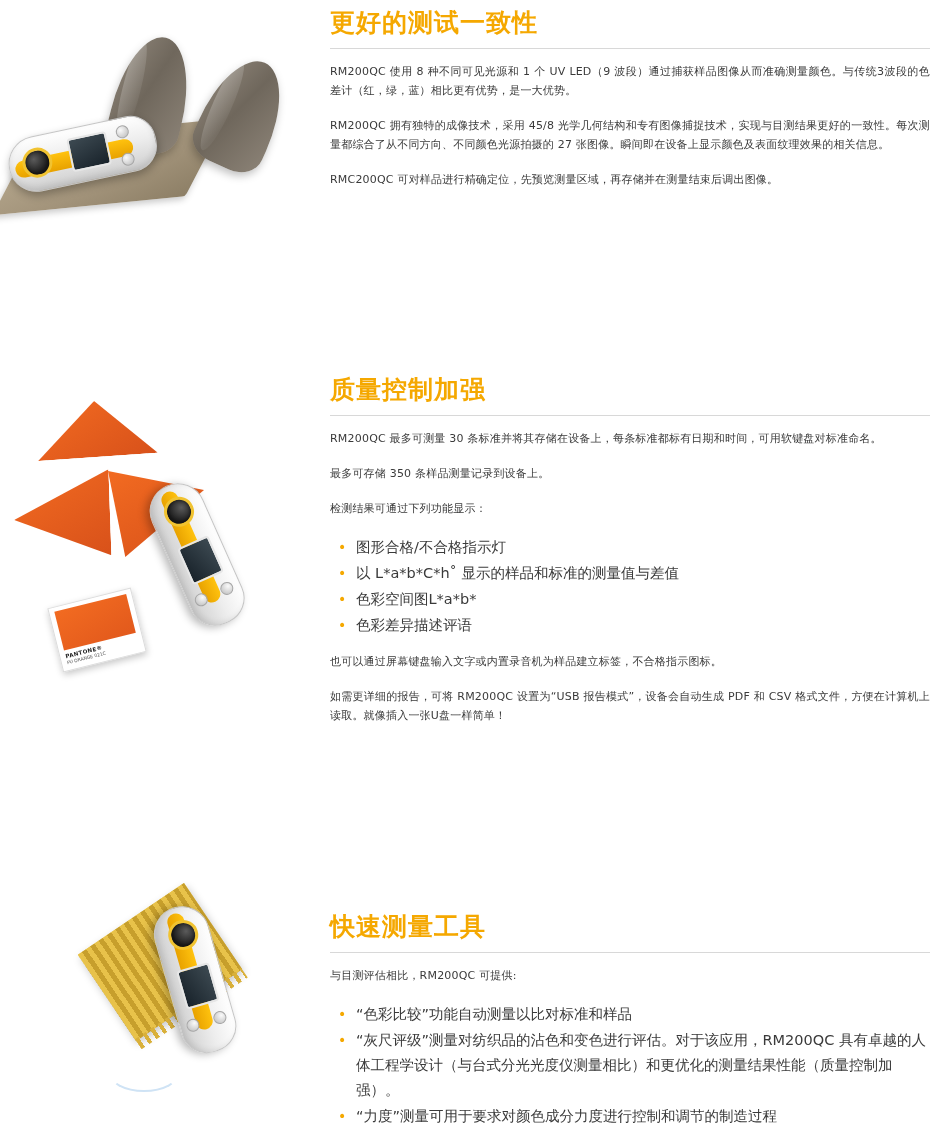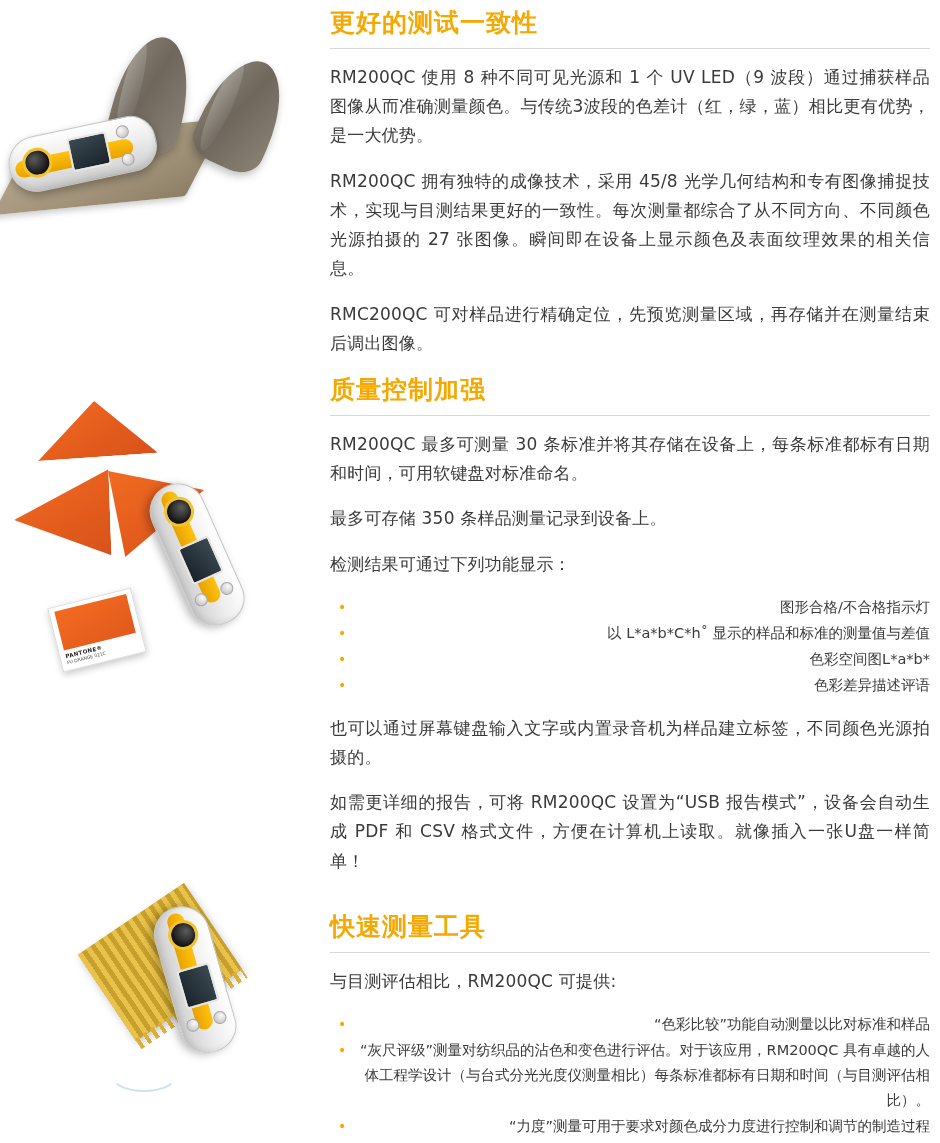--- a/index.html
+++ b/index.html
@@ -53,35 +53,34 @@
   }
   .rule {
     border-top: 1px solid #d8d8d8;
     height: 0;
     margin: 0 0 14px 0;
     width: 600px;
   }
 
   p.para {
     margin: 0 0 16px 0;
-    font-size: 17px;
+    font-size: 11px;
     line-height: 1.72;
     color: #3a3a3a;
     text-align: justify;
     width: 600px;
     letter-spacing: 0.2px;
   }
   p.para.tight { margin-bottom: 14px; }
 
   ul.bullets {
     list-style: none;
     margin: 16px 0 16px 0;
     padding: 0;
     width: 600px;
-    text-align: right;
   }
   ul.bullets li {
     position: relative;
     padding-left: 26px;
     font-size: 14.5px;
     line-height: 1.72;
     color: #3a3a3a;
     margin-bottom: 1px;
   }
   ul.bullets li::before {
@@ -331,21 +330,21 @@
       <div class="rule"></div>
       <p class="para">RM200QC 最多可测量 30 条标准并将其存储在设备上，每条标准都标有日期和时间，可用软键盘对标准命名。</p>
       <p class="para">最多可存储 350 条样品测量记录到设备上。</p>
       <p class="para tight">检测结果可通过下列功能显示：</p>
       <ul class="bullets">
         <li>图形合格/不合格指示灯</li>
         <li>以 L*a*b*C*h˚ 显示的样品和标准的测量值与差值</li>
         <li>色彩空间图L*a*b*</li>
         <li>色彩差异描述评语</li>
       </ul>
-      <p class="para">也可以通过屏幕键盘输入文字或内置录音机为样品建立标签，不同颜色光源拍摄的。</p>
+      <p class="para">也可以通过屏幕键盘输入文字或内置录音机为样品建立标签，不合格指示图标。</p>
       <p class="para">如需更详细的报告，可将 RM200QC 设置为“USB 报告模式”，设备会自动生成 PDF 和 CSV 格式文件，方便在计算机上读取。就像插入一张U盘一样简单！</p>
     </div>
   </div>
 
   <div class="section" style="top:900px;height:243px;">
 
     <div class="section-art art3">
       <div class="fabric"></div>
       <div class="device device3">
         <div class="body"></div>
@@ -357,19 +356,19 @@
       </div>
       <div class="arc"></div>
     </div>
 
     <div class="section-body" style="top:12px;">
       <h2 class="heading">快速测量工具</h2>
       <div class="rule"></div>
       <p class="para tight">与目测评估相比，RM200QC 可提供:</p>
       <ul class="bullets">
         <li>“色彩比较”功能自动测量以比对标准和样品</li>
-        <li>“灰尺评级”测量对纺织品的沾色和变色进行评估。对于该应用，RM200QC 具有卓越的人体工程学设计（与台式分光光度仪测量相比）每条标准都标有日期和时间（与目测评估相比）。</li>
+        <li>“灰尺评级”测量对纺织品的沾色和变色进行评估。对于该应用，RM200QC 具有卓越的人体工程学设计（与台式分光光度仪测量相比）和更优化的测量结果性能（质量控制加强）。</li>
         <li>“力度”测量可用于要求对颜色成分力度进行控制和调节的制造过程</li>
       </ul>
     </div>
   </div>
 
 </div>
 
 </body></html>

